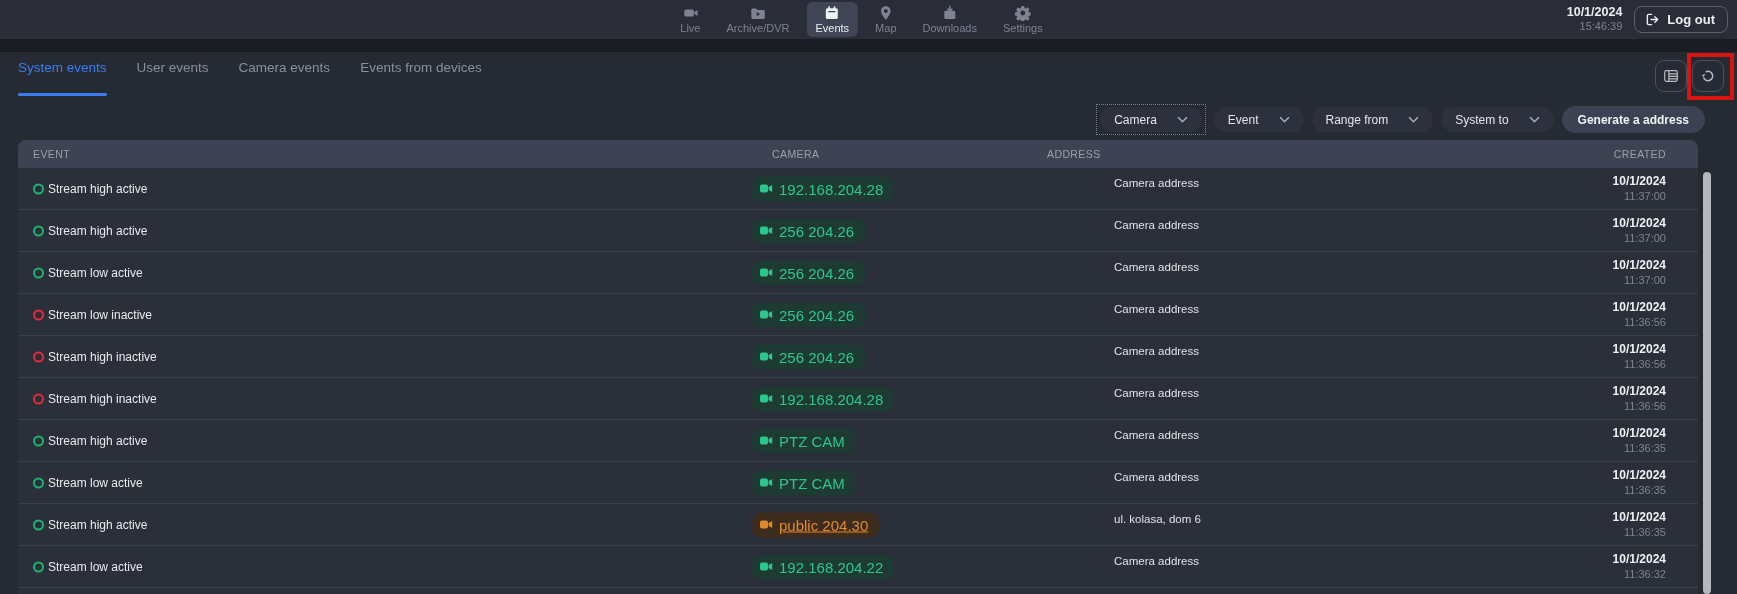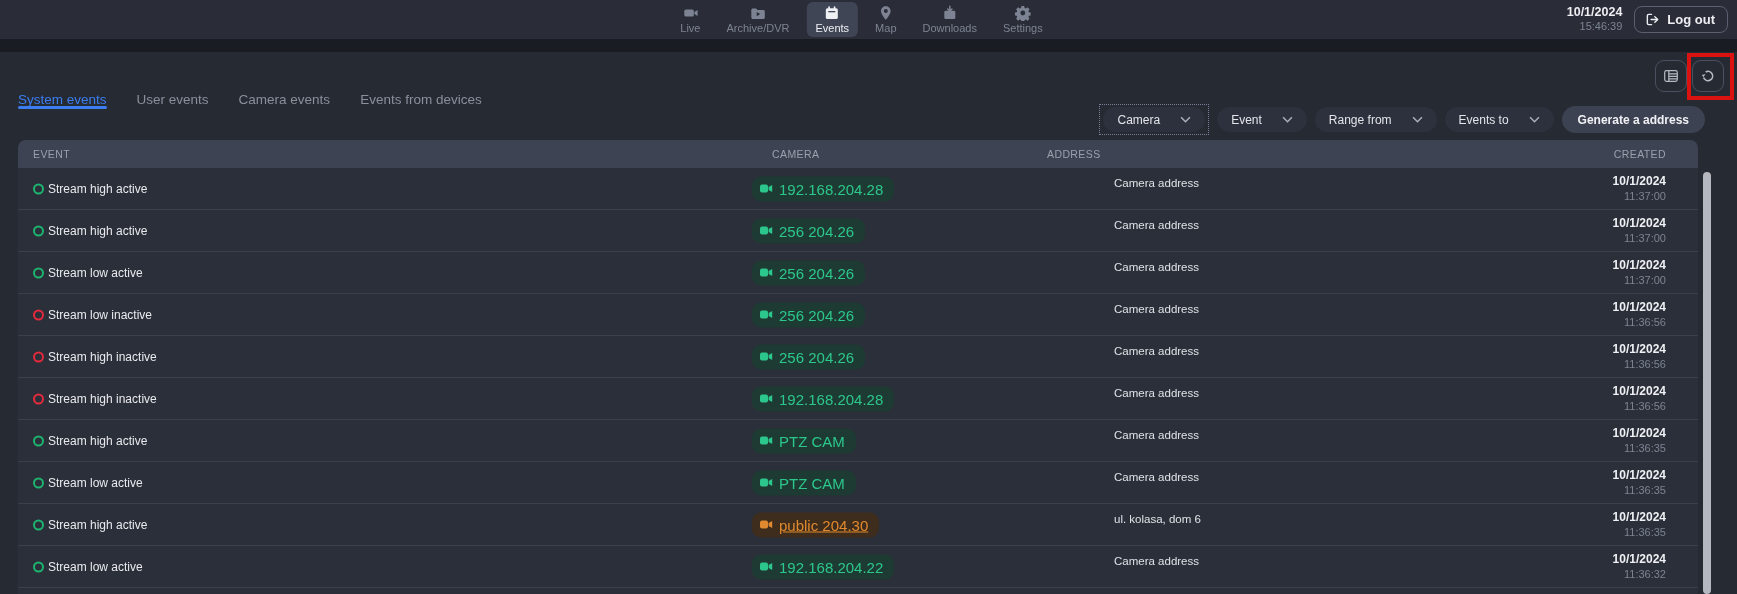--- a/index.html
+++ b/index.html
@@ -20,21 +20,21 @@
   .nav-label { font-size:11px; line-height:1; }
   .topbar-right { position:absolute; right:9px; top:0; height:39px; display:flex; align-items:center; gap:12px; }
   .clock { text-align:right; line-height:1.2; }
   .clock-date { color:#eceef1; font-weight:bold; font-size:12.5px; }
   .clock-time { color:#7d8392; font-size:11px; }
   .logout-btn { display:flex; align-items:center; gap:7px; color:#eceef1; background:transparent;
                 border:1px solid #5a6070; border-radius:8px; padding:5px 12px 5px 10px;
                 font-size:13px; font-weight:bold; font-family:inherit; cursor:pointer; }
   
   .tabs { position:absolute; left:18px; top:60px; display:flex; gap:30px; }
-  .tab { position:relative; font-size:13.5px; color:#8a8f9c; padding-bottom:2px; cursor:pointer;margin-top:32px; }
+  .tab { position:relative; font-size:13.5px; color:#8a8f9c; padding-bottom:21px; cursor:pointer; }
   .tab.active { color:var(--accent,#3b7df0); }
   .tab.active::after { content:""; position:absolute; left:0; right:0; bottom:0; height:3px;
                        background:var(--accent,#3b7df0); border-radius:2px; }
   .icon-btn { position:absolute; top:60px; width:32px; height:32px; border:1px solid #4a5060;
               border-radius:9px; background:transparent; color:#b6bac2; display:flex;
               align-items:center; justify-content:center; cursor:pointer; }
   .btn-report  { left:1655px; }
   .btn-refresh { left:1692px; }
   .annotation-box { position:absolute; left:1687px; top:53px; width:47px; height:47px;
                     border:4px solid var(--annotation,#db1310); pointer-events:none; }
@@ -209,21 +209,21 @@
     </button>
     <button class="pill">
       <span>Range from</span>
       <span class="chev">
           <svg width="11" height="7" viewBox="0 0 10 6">
             <path d="M1 1l4 4 4-4" fill="none" stroke="currentColor" stroke-width="1.4"></path>
           </svg>
         </span>
     </button>
     <button class="pill">
-      <span>Events to</span>
+      <span>System to</span>
       <span class="chev">
           <svg width="11" height="7" viewBox="0 0 10 6">
             <path d="M1 1l4 4 4-4" fill="none" stroke="currentColor" stroke-width="1.4"></path>
           </svg>
         </span>
     </button>
     <button class="report-btn">Generate a address</button>
   </div>
 
   <div class="table">

